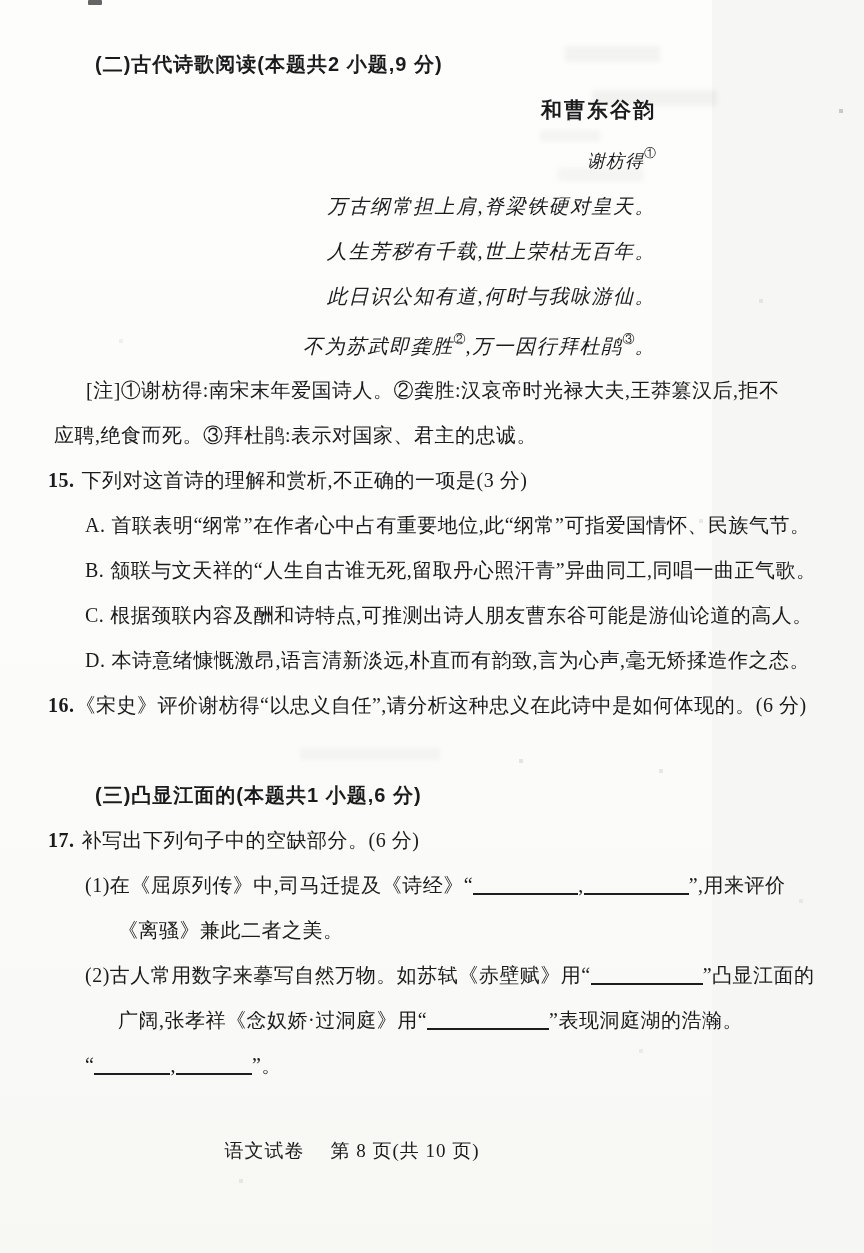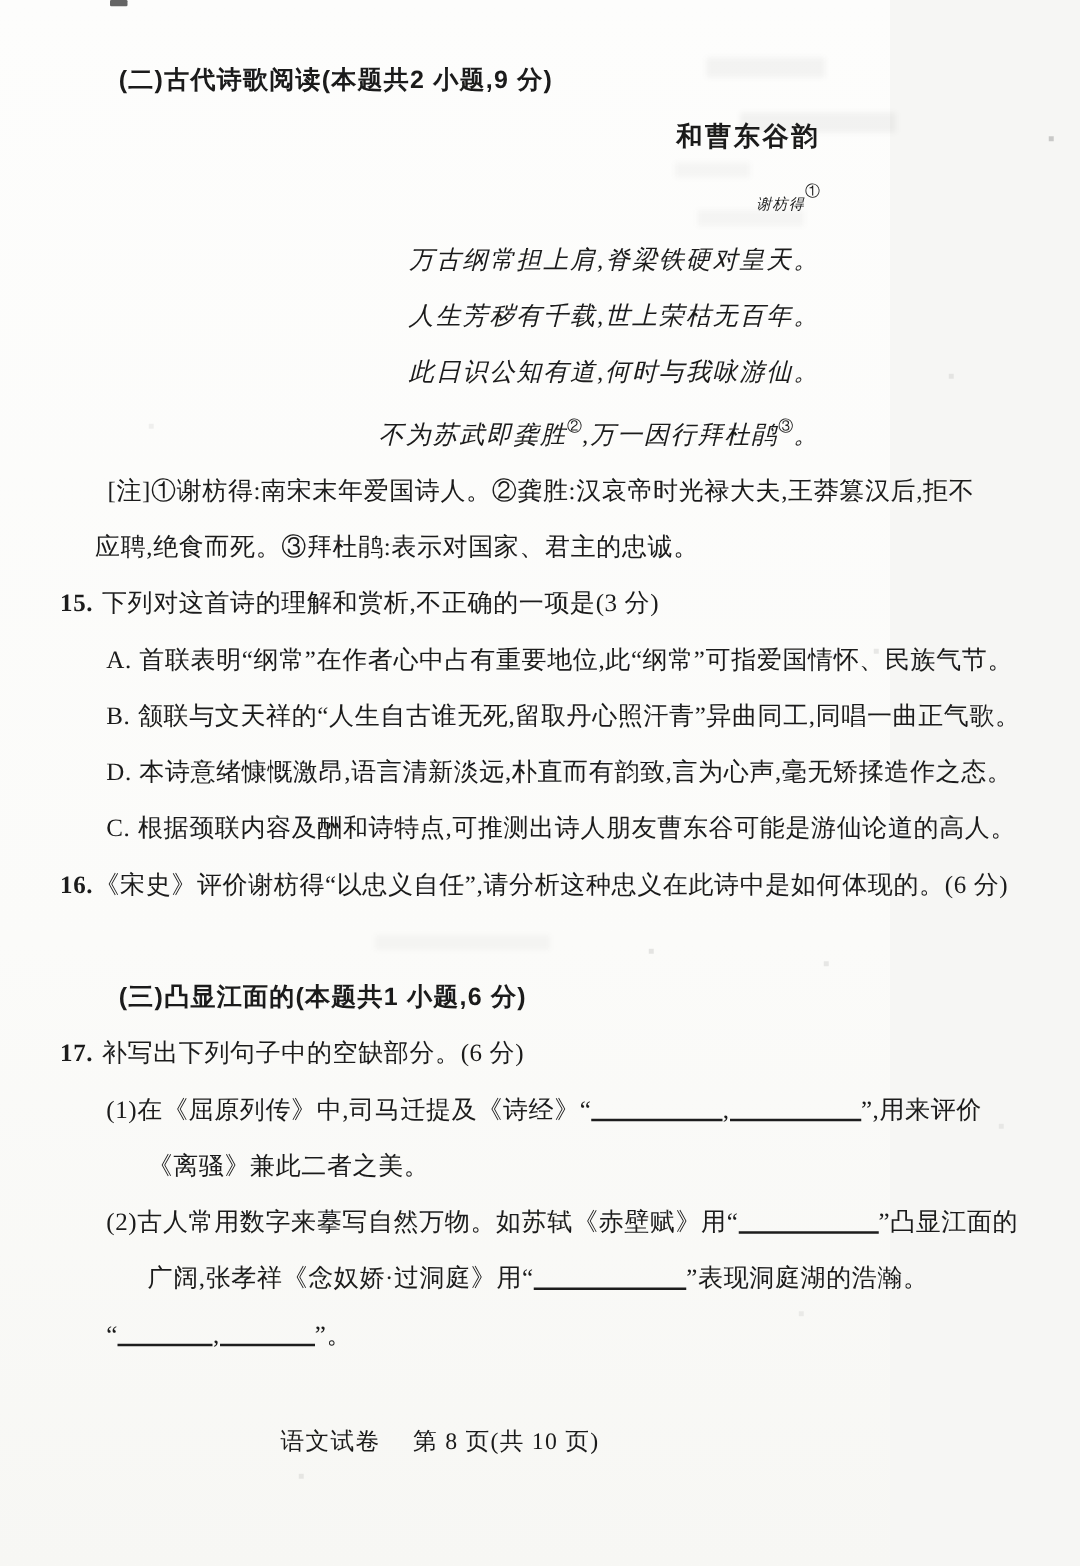--- a/index.html
+++ b/index.html
@@ -25,34 +25,34 @@
   }
   .head{
     font-family:"Liberation Sans", sans-serif;
     font-weight:700;
     letter-spacing:1px;
   }
   .ind-h{margin-left:47px;}
   .ind-opt{margin-left:37px;}
   .ind-cont{margin-left:70px;}
   .note1{margin-left:38px;}
-  .note2{margin-left:28px;}
+  .note2{margin-left:6px;}
   .center{text-align:right;}
   .poem{
     font-style:italic;
     letter-spacing:1.5px;
   }
   .poem-title{
     font-family:"Liberation Sans", sans-serif;
     font-weight:700;
     font-size:21px;
     letter-spacing:2px;
     font-style:normal;
   }
-  .author{font-size:12px;letter-spacing:1px;font-style:italic;margin-top:44px;}
+  .author{font-size:18px;letter-spacing:1px;font-style:italic;margin-top:44px;}
   sup.note-ref{
     font-size:12px;
     font-style:normal;
     letter-spacing:0;
     position:relative;top:-2px;
   }
   .qnum{font-weight:700;margin-right:7px;}
   .qnum.tight{margin-right:1px;}
   .opt-label{margin-right:6px;}
   .blank{
@@ -134,24 +134,24 @@
     <span class="qnum">15.</span><span>下列对这首诗的理解和赏析,不正确的一项是(3 分)</span>
   </div>
 
   <div class="line ind-opt">
     <span class="opt-label">A.</span><span>首联表明“纲常”在作者心中占有重要地位,此“纲常”可指爱国情怀、民族气节。</span>
   </div>
   <div class="line ind-opt">
     <span class="opt-label">B.</span><span>颔联与文天祥的“人生自古谁无死,留取丹心照汗青”异曲同工,同唱一曲正气歌。</span>
   </div>
   <div class="line ind-opt">
-    <span class="opt-label">D.</span><span>本诗意绪慷慨激昂,语言清新淡远,朴直而有韵致,言为心声,毫无矫揉造作之态。</span>
+    <span class="opt-label">C.</span><span>根据颈联内容及酬和诗特点,可推测出诗人朋友曹东谷可能是游仙论道的高人。</span>
   </div>
   <div class="line ind-opt">
-    <span class="opt-label">C.</span><span>根据颈联内容及酬和诗特点,可推测出诗人朋友曹东谷可能是游仙论道的高人。</span>
+    <span class="opt-label">D.</span><span>本诗意绪慷慨激昂,语言清新淡远,朴直而有韵致,言为心声,毫无矫揉造作之态。</span>
   </div>
 
   <div class="line">
     <span class="qnum tight">16.</span><span>《宋史》评价谢枋得“以忠义自任”,请分析这种忠义在此诗中是如何体现的。(6 分)</span>
   </div>
 
   <div class="gap"></div>
 
   <div class="line head ind-h">(三)凸显江面的(本题共1 小题,6 分)</div>
 

